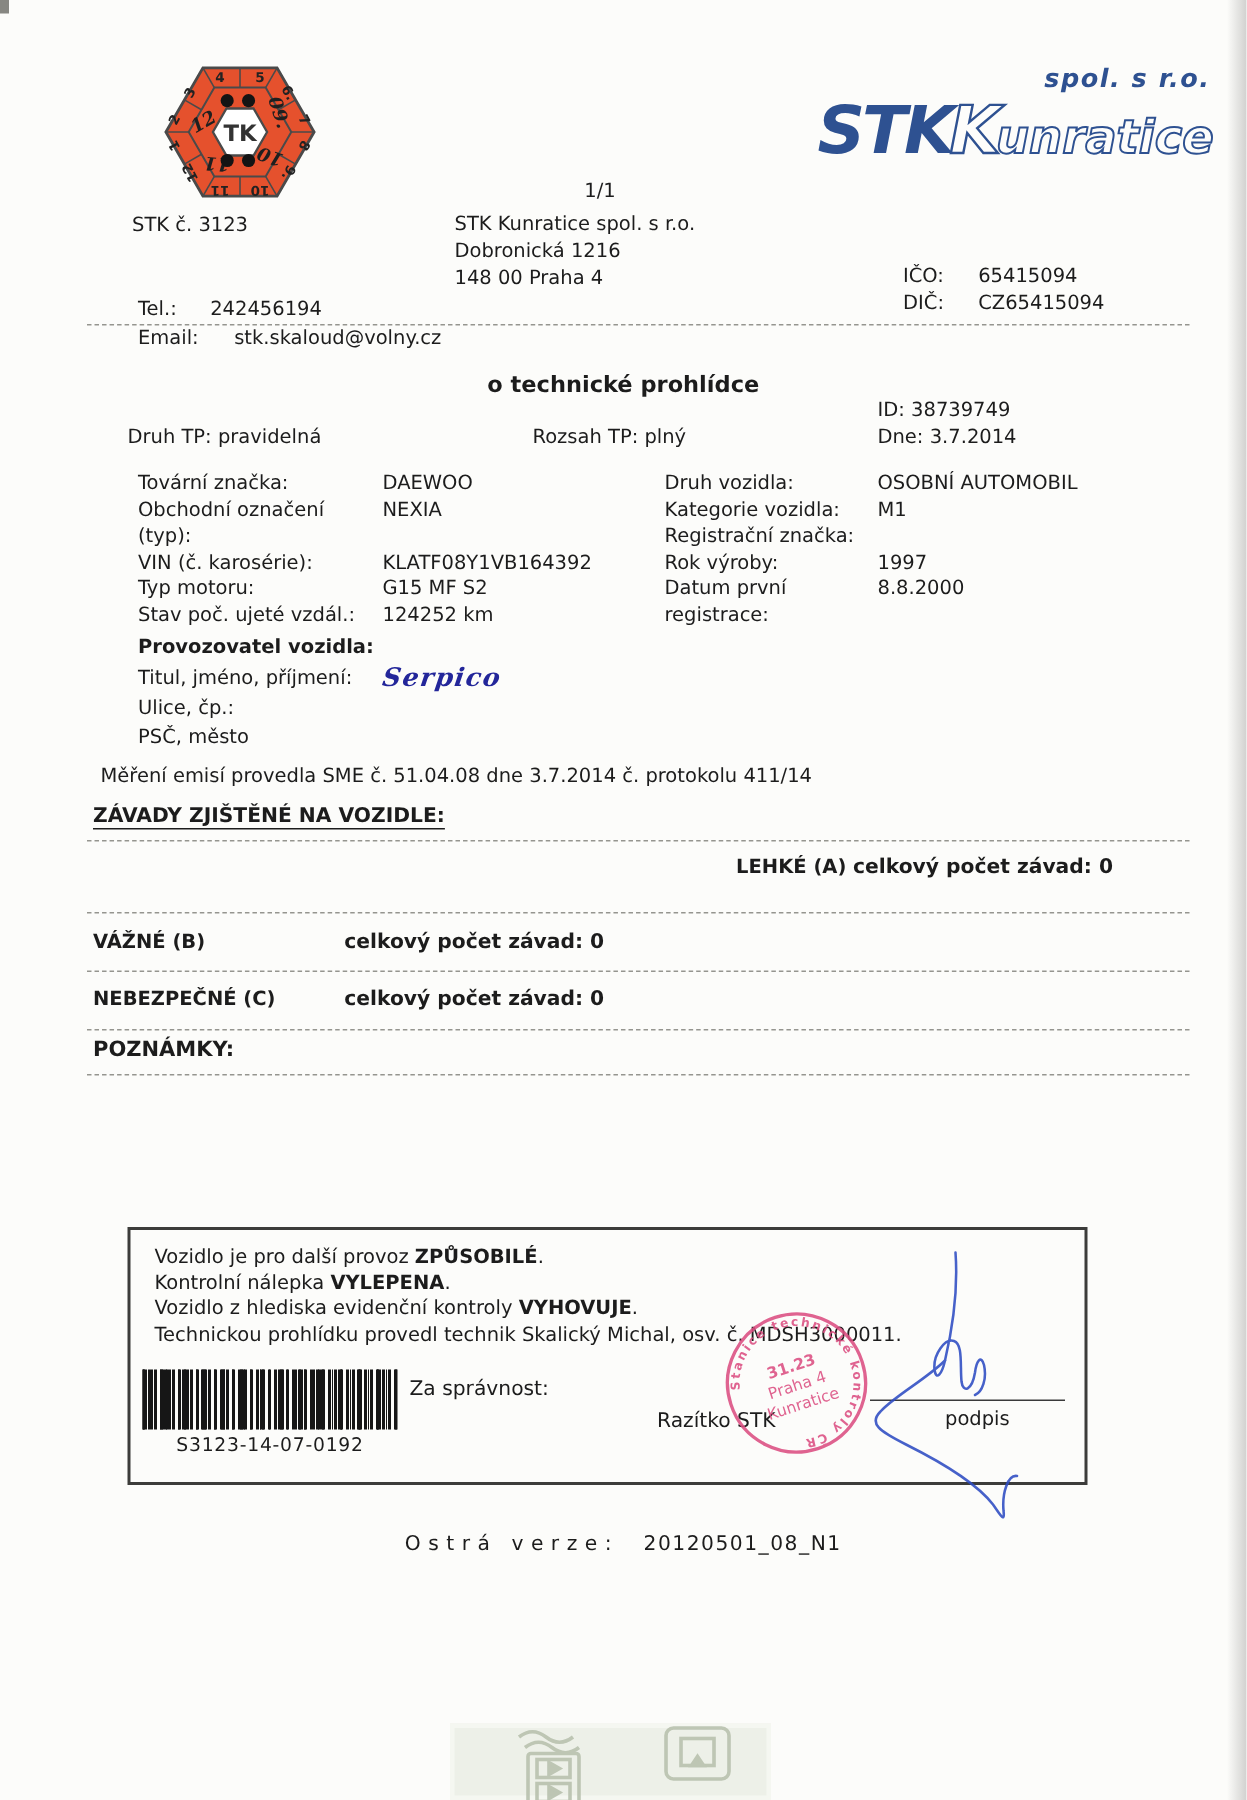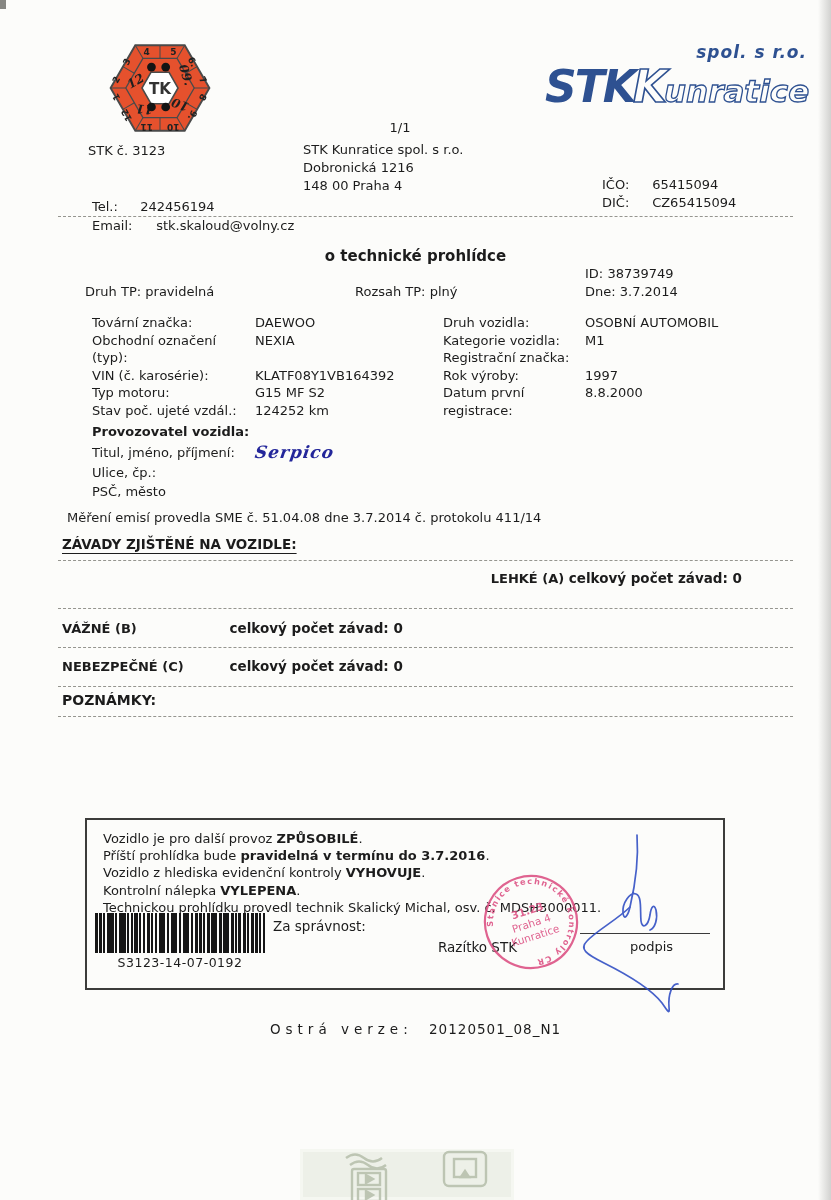--- a/index.html
+++ b/index.html
@@ -251,23 +251,22 @@
     <span class="cnt">celkový počet závad: 0</span>
   </div>
   <div class="sep" style="top:686px;"></div>
 
   <div class="abs notes-head">POZNÁMKY:</div>
   <div class="sep" style="top:716px;"></div>
 
   <div class="abs result-box"></div>
   <div class="abs reslines">
     <div><span>Vozidlo je pro další provoz </span><span class="b">ZPŮSOBILÉ</span><span>.</span></div>
-    <div><span>Příští prohlídka bude </span><span class="b">pravidelná v termínu do 3.7.2016</span><span>.</span></div>
+    <div><span>Kontrolní nálepka </span><span class="b">VYLEPENA</span><span>.</span></div>
     <div><span>Vozidlo z hlediska evidenční kontroly </span><span class="b">VYHOVUJE</span><span>.</span></div>
-    <div><span>Kontrolní nálepka </span><span class="b">VYLEPENA</span><span>.</span></div>
     <div><span>Technickou prohlídku provedl technik Skalický Michal, osv. č. MDSH3000011.</span><span class="b"></span><span></span></div>
   </div>
 
   <div class="abs barcode"></div>
   <div class="abs barcode-label">S3123-14-07-0192</div>
 
   <div class="abs za-spravnost">Za správnost:</div>
   <div class="abs razitko">Razítko STK</div>
 
   <svg class="abs stamp" viewBox="0 0 120 120">

